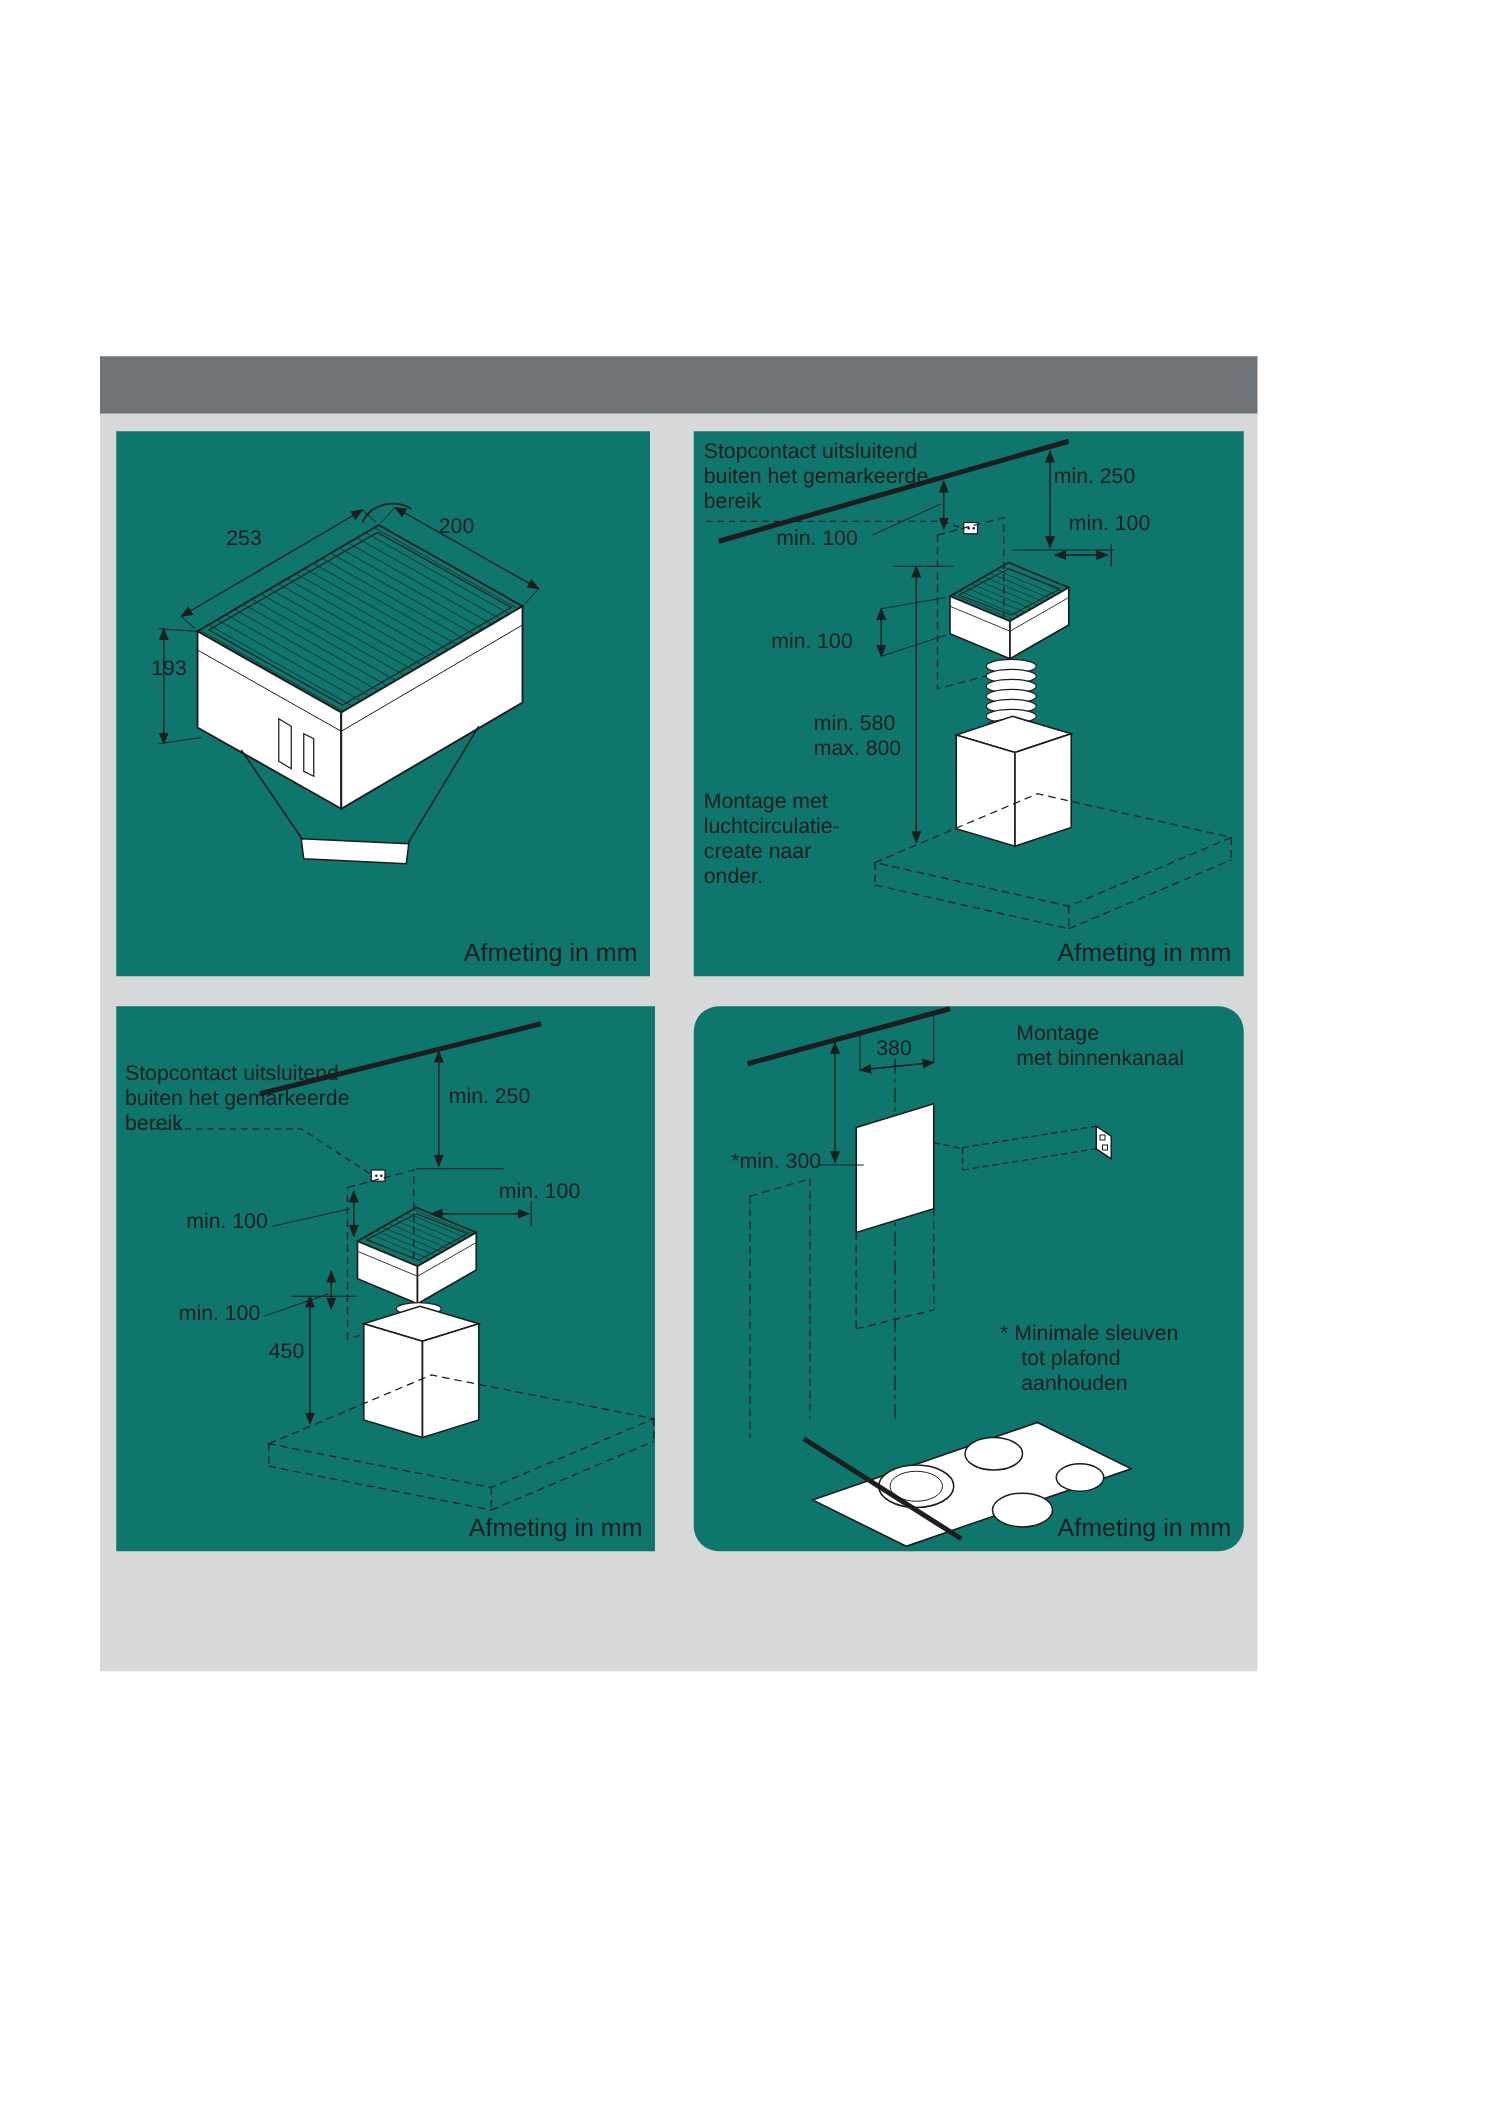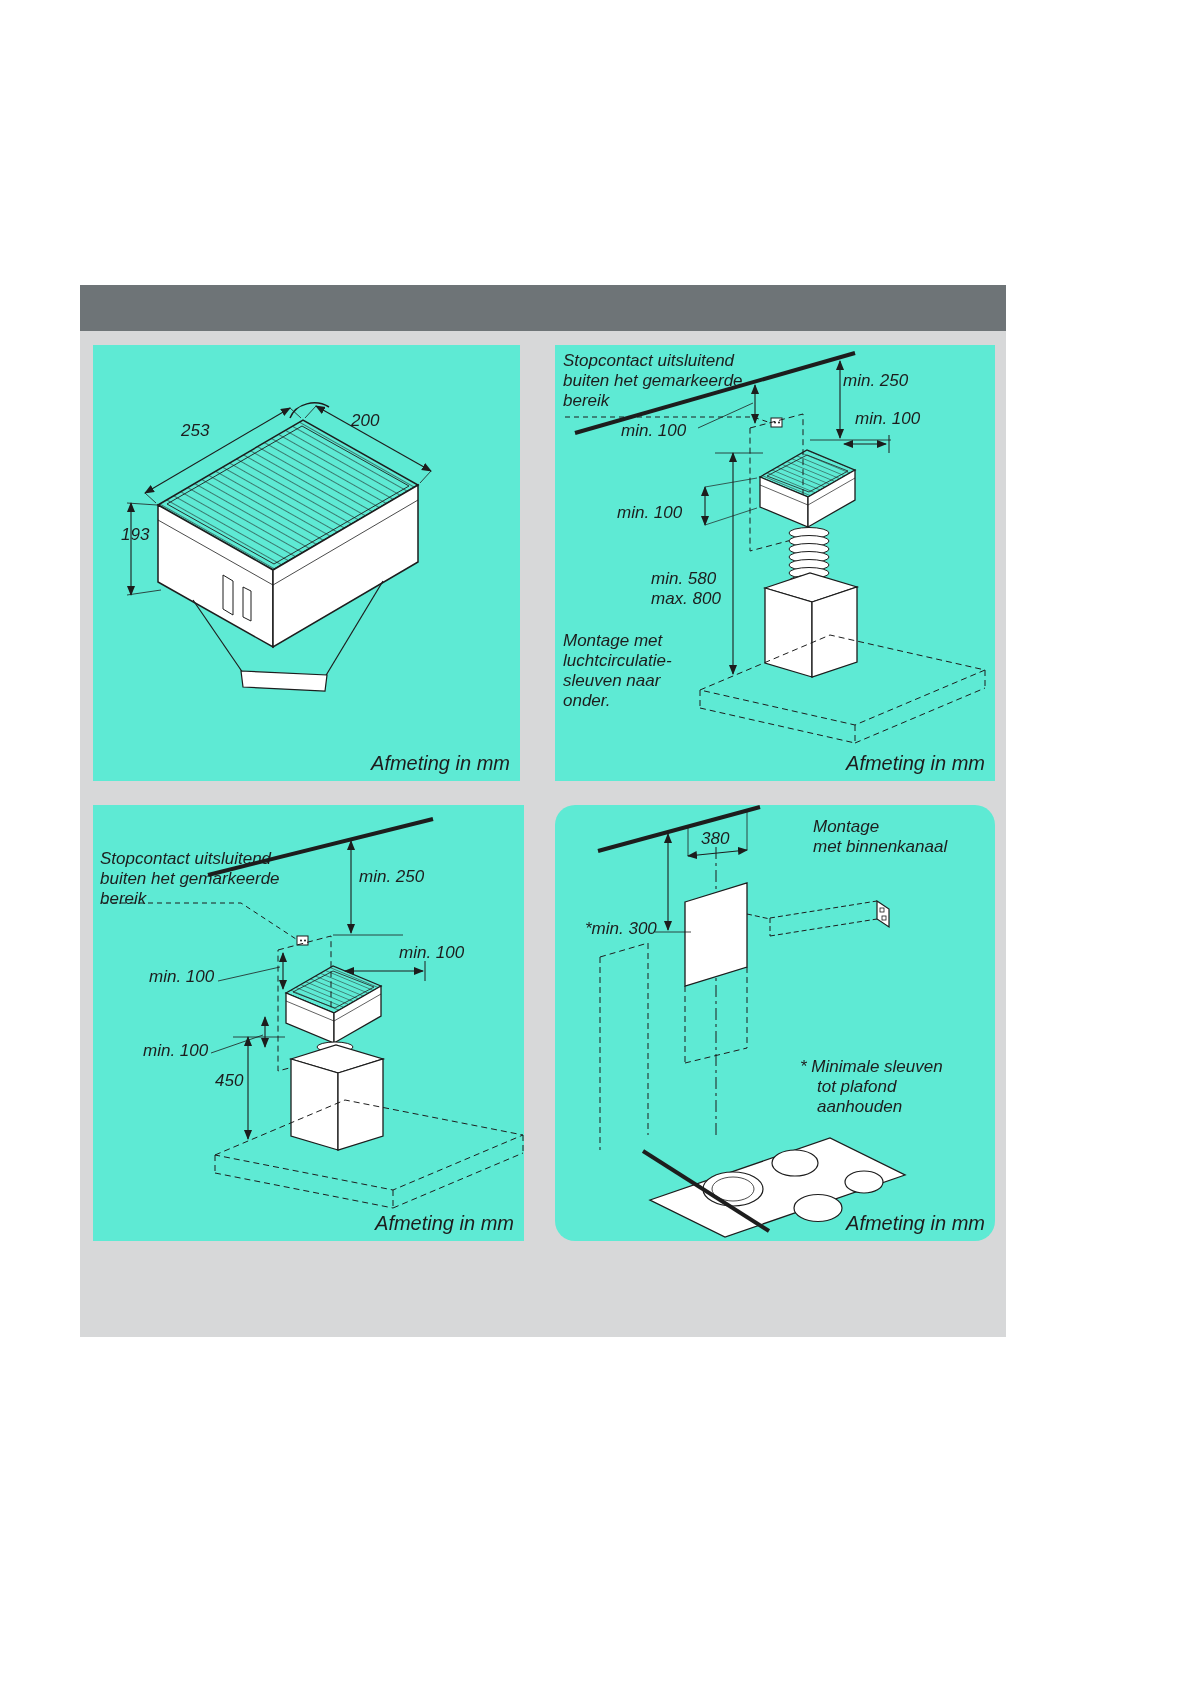--- a/index.html
+++ b/index.html
@@ -2,21 +2,21 @@
 <html><head>
 <meta charset="utf-8">
 <style>
   html,body{margin:0;padding:0;background:#fff;}
   .page{position:relative;width:1191px;height:1684px;background:#ffffff;overflow:hidden;
         font-family:"Liberation Sans",sans-serif;color:#1d1d1d;}
   .logo-wrap{position:absolute;left:818px;top:12px;width:250px;height:80px;}
   .tagline{position:absolute;left:52px;top:48px;font-size:15.5px;font-weight:bold;color:#c8102e;white-space:nowrap;}
   .band{position:absolute;left:80px;top:285px;width:926px;height:46px;background:#6e7477;}
   .content-bg{position:absolute;left:80px;top:331px;width:926px;height:1006px;background:#d7d8d9;}
-  .panel{position:absolute;background:#5eead4;font-style:italic;}
+  .panel{position:absolute;background:#0f766e;}
   #p1{left:93px;top:345px;width:427px;height:436px;}
   #p2{left:555px;top:345px;width:440px;height:436px;}
   #p3{left:93px;top:805px;width:431px;height:436px;}
   #p4{left:555px;top:805px;width:440px;height:436px;border-radius:20px;}
   svg.art{position:absolute;left:0;top:0;}
   .label{position:absolute;font-size:17px;line-height:20px;white-space:nowrap;}
   .label.right{}
   .caption{position:absolute;right:10px;bottom:6px;font-size:20px;white-space:nowrap;}
 </style>
 </head>
@@ -135,21 +135,21 @@
     <div class="label" style="left:8px;top:26px">buiten het gemarkeerde</div>
     <div class="label" style="left:8px;top:46px">bereik</div>
     <div class="label" style="left:288px;top:26px">min. 250</div>
     <div class="label" style="left:300px;top:64px">min. 100</div>
     <div class="label" style="left:66px;top:76px">min. 100</div>
     <div class="label" style="left:62px;top:158px">min. 100</div>
     <div class="label right" style="left:96px;top:224px;width:76px">min. 580</div>
     <div class="label right" style="left:96px;top:244px;width:76px">max. 800</div>
     <div class="label" style="left:8px;top:286px">Montage met</div>
     <div class="label" style="left:8px;top:306px">luchtcirculatie-</div>
-    <div class="label" style="left:8px;top:326px">sleuven naar</div>
+    <div class="label" style="left:8px;top:326px">create naar</div>
     <div class="label" style="left:8px;top:346px">onder.</div>
     <div class="caption">Afmeting in mm</div>
   </div>
 
   <div class="panel" id="p3">
     <svg class="art" width="431" height="436" viewBox="0 0 431 436">
       <defs>
         <pattern id="hatch3" width="4.5" height="4.5" patternUnits="userSpaceOnUse" patternTransform="rotate(22.6)">
           <line x1="0" y1="0" x2="4.5" y2="0" stroke="#1d1d1d" stroke-width="0.9"></line>
         </pattern>

